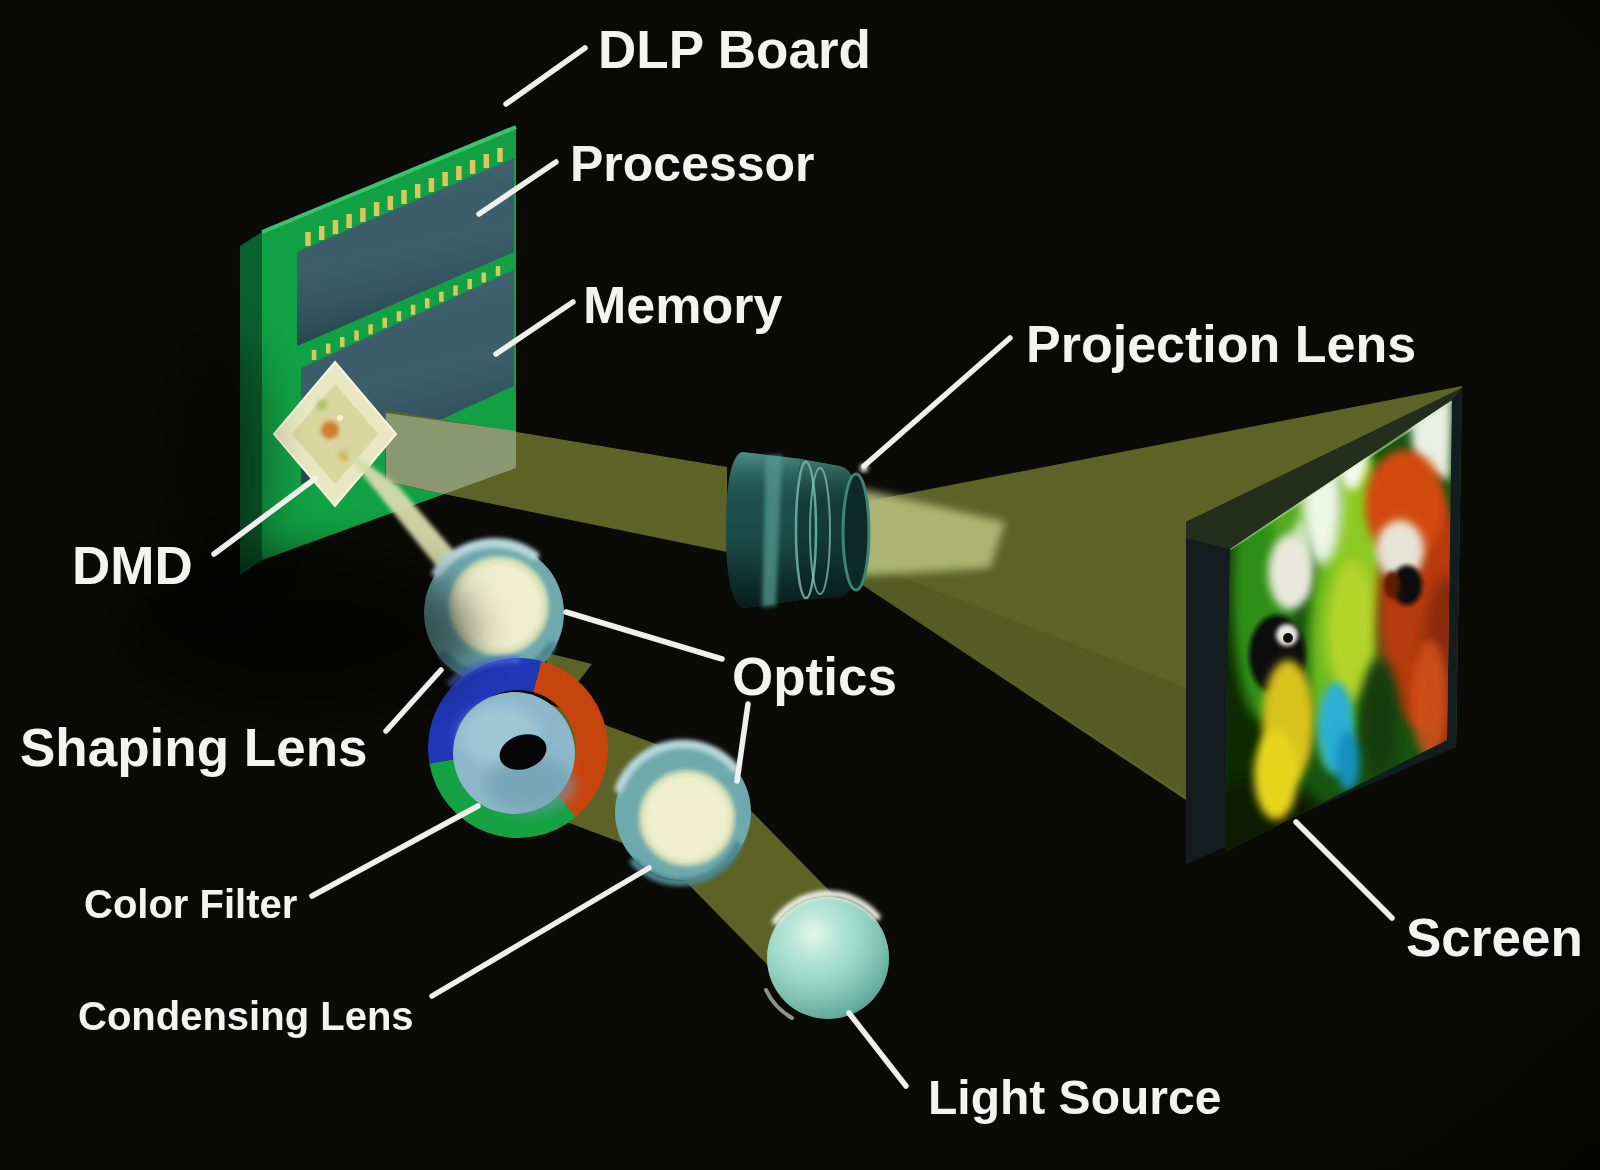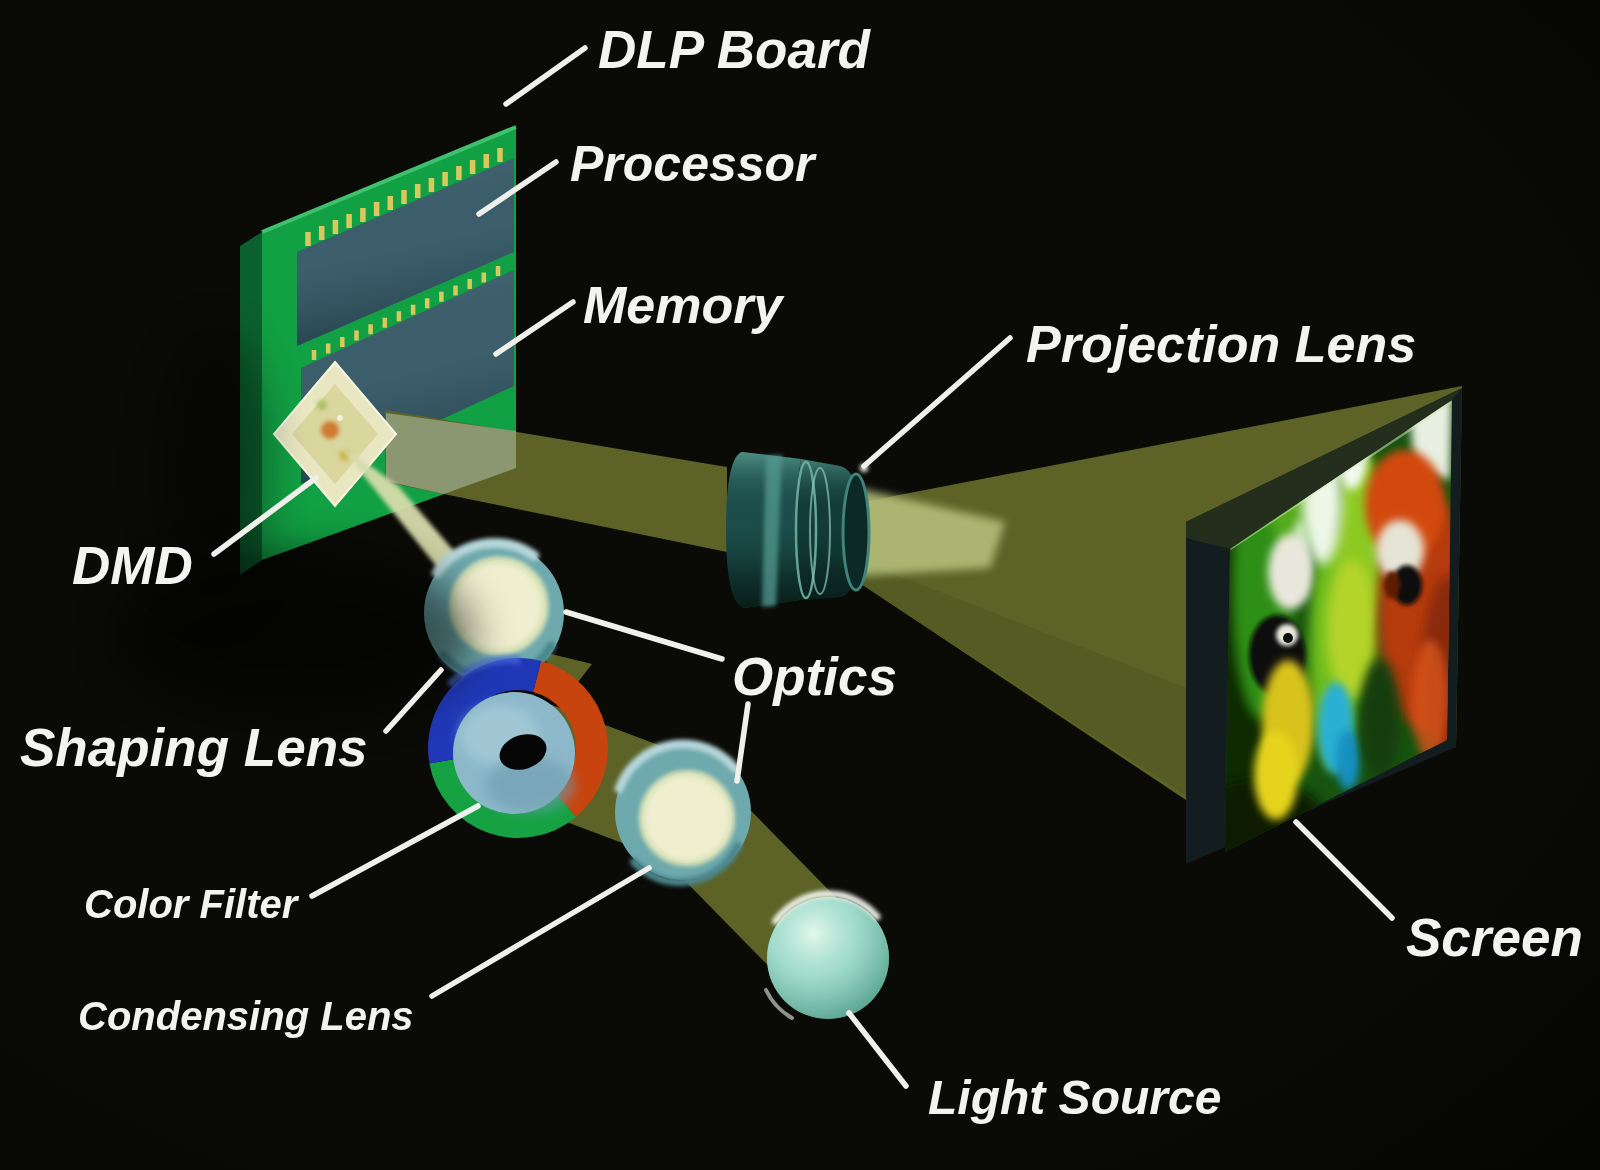--- a/index.html
+++ b/index.html
@@ -1,17 +1,17 @@
 <!DOCTYPE html>
 <html><head>
 <meta charset="utf-8">
 <title>Diagram</title>
 <style>
   html,body{margin:0;padding:0;background:#000;}
-  .stage{position:relative;width:1600px;height:1170px;overflow:hidden;background:#0a0a07;font-style:italic;}
+  .stage{position:relative;width:1600px;height:1170px;overflow:hidden;background:#0a0a07;}
   svg{display:block;}
   .lbl{font-family:"Liberation Sans", sans-serif;font-weight:bold;fill:#f3f3f1;}
   .leader{stroke-linecap:round;fill:none;}
 </style>
 </head>
 <body>
 
 <div class="stage">
 <svg width="1600" height="1170" viewBox="0 0 1600 1170" xmlns="http://www.w3.org/2000/svg">
   <defs>

